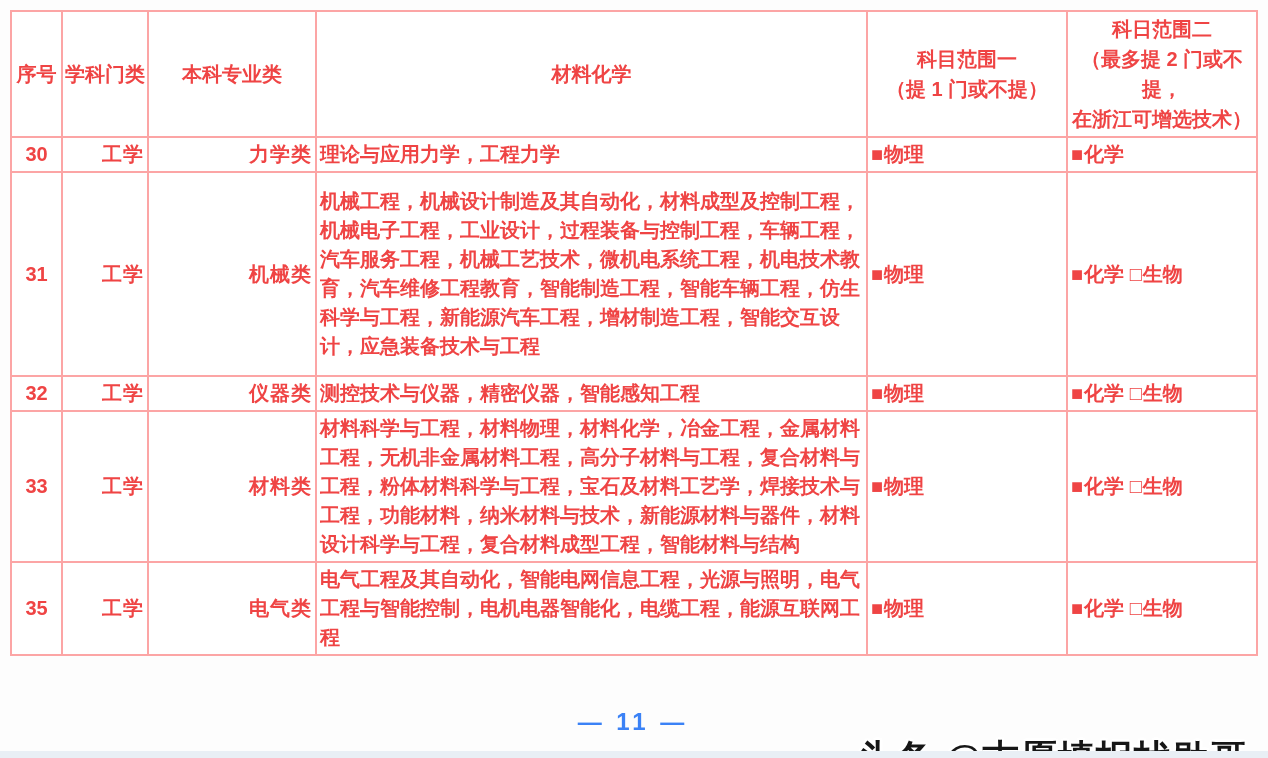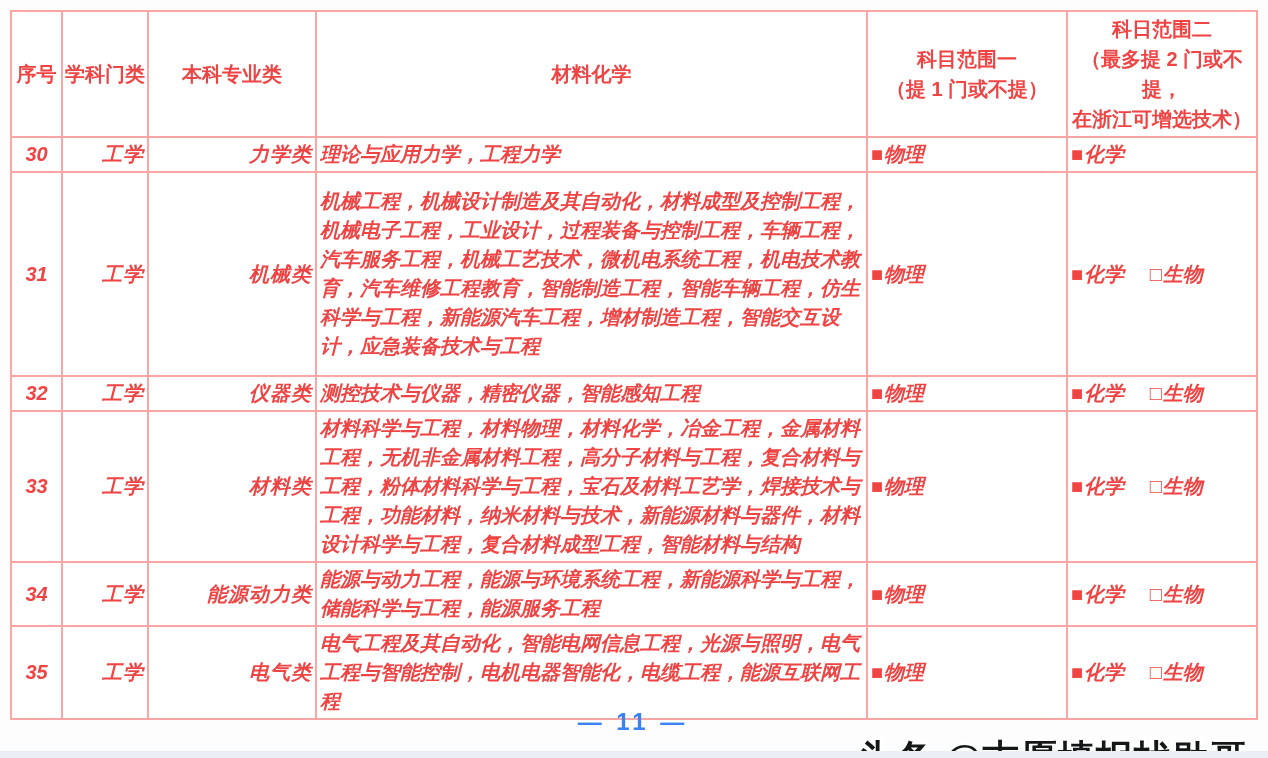--- a/index.html
+++ b/index.html
@@ -43,21 +43,20 @@
     line-height: 30px;
     text-align: center;
     vertical-align: middle;
     white-space: pre-line;
     padding: 2px 2px;
   }
   table.req-table td {
     font-size: 20px;
     vertical-align: middle;
     padding: 2px 3px;
-    font-style: italic;
   }
   tr.h-header  { height: 103px; }
   tr.r-30 { height: 35px; }
   tr.r-31 { height: 204px; }
   tr.r-32 { height: 18px; }
   tr.r-33 { height: 144px; }
   tr.r-34 { height: 57px; }
   tr.r-35 { height: 88px; }
   td.c-num {
     text-align: center;
@@ -74,21 +73,21 @@
     line-height: 29px;
     padding: 2px 4px 2px 5px;
     word-break: break-all;
   }
   td.c-subj {
     text-align: left;
     padding-left: 4px;
     font-size: 20px;
   }
   .subj-pair { white-space: nowrap; }
-  .subj-pair + .subj-pair { margin-left: 20px; }
+  .subj-pair + .subj-pair { margin-left: 0; }
   .subj-pair .cb { margin-right: 1px; }
   .page-number {
     position: absolute;
     left: 553px;
     top: 708px;
     width: 160px;
     text-align: center;
     font-size: 24px;
     font-weight: 700;
     letter-spacing: 4px;
@@ -199,33 +198,20 @@
         <td class="c-majors">材料科学与工程，材料物理，材料化学，冶金工程，金属材料工程，无机非金属材料工程，高分子材料与工程，复合材料与工程，粉体材料科学与工程，宝石及材料工艺学，焊接技术与工程，功能材料，纳米材料与技术，新能源材料与器件，材料设计科学与工程，复合材料成型工程，智能材料与结构</td>
         <td class="c-subj">
           <span class="subj-pair"><span class="cb">■</span><span>物理</span></span>
         </td>
         <td class="c-subj">
           <span class="subj-pair"><span class="cb">■</span><span>化学</span></span>
           <span class="subj-pair"><span class="cb">□</span><span>生物</span></span>
         </td>
       </tr>
 
-      <tr class="r-34">
-        <td class="c-num">34</td>
-        <td class="c-discipline">工学</td>
-        <td class="c-majorclass">能源动力类</td>
-        <td class="c-majors">能源与动力工程，能源与环境系统工程，新能源科学与工程，储能科学与工程，能源服务工程</td>
-        <td class="c-subj">
-          <span class="subj-pair"><span class="cb">■</span><span>物理</span></span>
-        </td>
-        <td class="c-subj">
-          <span class="subj-pair"><span class="cb">■</span><span>化学</span></span>
-          <span class="subj-pair"><span class="cb">□</span><span>生物</span></span>
-        </td>
-      </tr>
 
       <tr class="r-35">
         <td class="c-num">35</td>
         <td class="c-discipline">工学</td>
         <td class="c-majorclass">电气类</td>
         <td class="c-majors">电气工程及其自动化，智能电网信息工程，光源与照明，电气工程与智能控制，电机电器智能化，电缆工程，能源互联网工程</td>
         <td class="c-subj">
           <span class="subj-pair"><span class="cb">■</span><span>物理</span></span>
         </td>
         <td class="c-subj">

